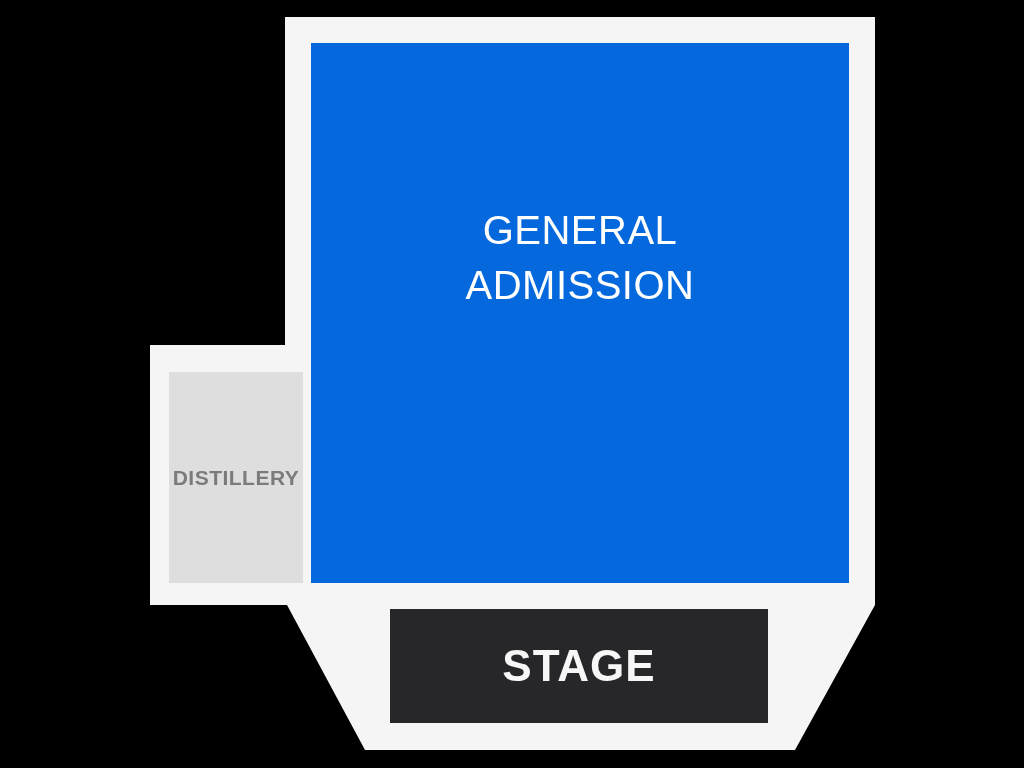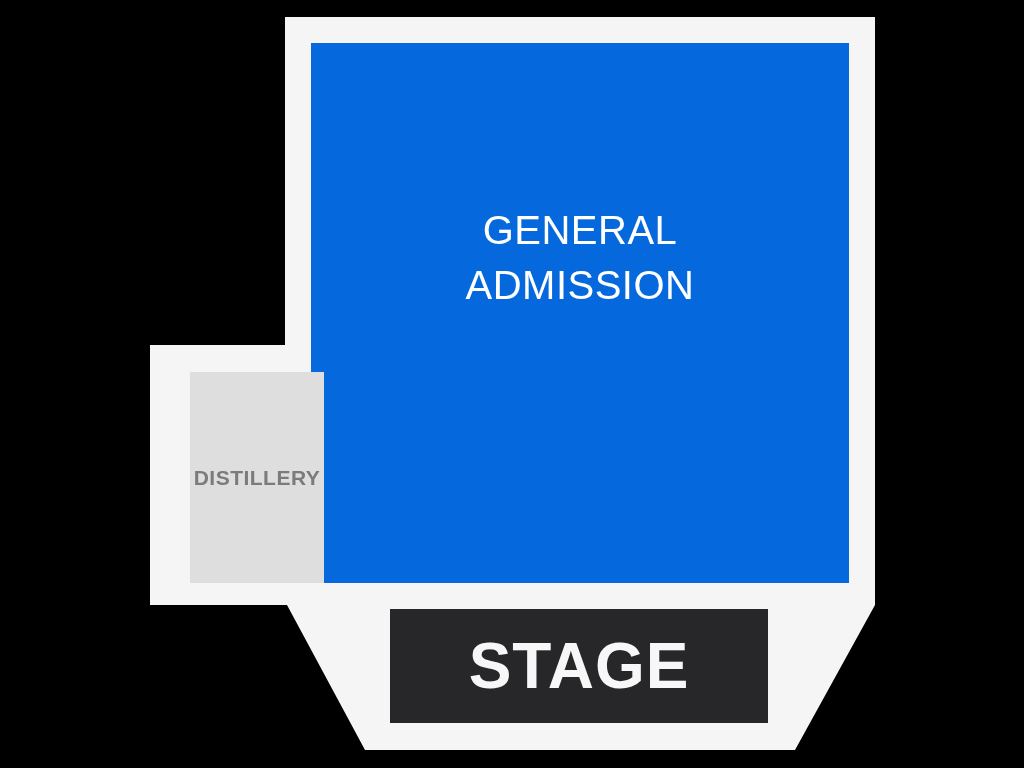--- a/index.html
+++ b/index.html
@@ -49,21 +49,21 @@
     top: 160px;
     text-align: center;
     color: var(--ga-text, #ffffff);
     font-size: 40px;
     line-height: 55px;
     font-weight: 400;
     letter-spacing: 0.5px;
   }
   .section-distillery {
     position: absolute;
-    left: 190px;
+    left: 169px;
     top: 372px;
     width: 134px;
     height: 211px;
     background: var(--dist-fill, #dedede);
     display: flex;
     align-items: center;
     justify-content: center;
     color: var(--dist-text, #7b7b7d);
     font-size: 21px;
     font-weight: 700;
@@ -73,21 +73,21 @@
     position: absolute;
     left: 390px;
     top: 609px;
     width: 378px;
     height: 114px;
     background: var(--stage-fill, #27272a);
     display: flex;
     align-items: center;
     justify-content: center;
     color: var(--stage-text, #f7f7f7);
-    font-size: 64px;
+    font-size: 44px;
     font-weight: 700;
     letter-spacing: 1px;
   }
 </style>
 </head>
 <body>
 
 <div class="scene">
 
   <div class="venue-floor"></div>

